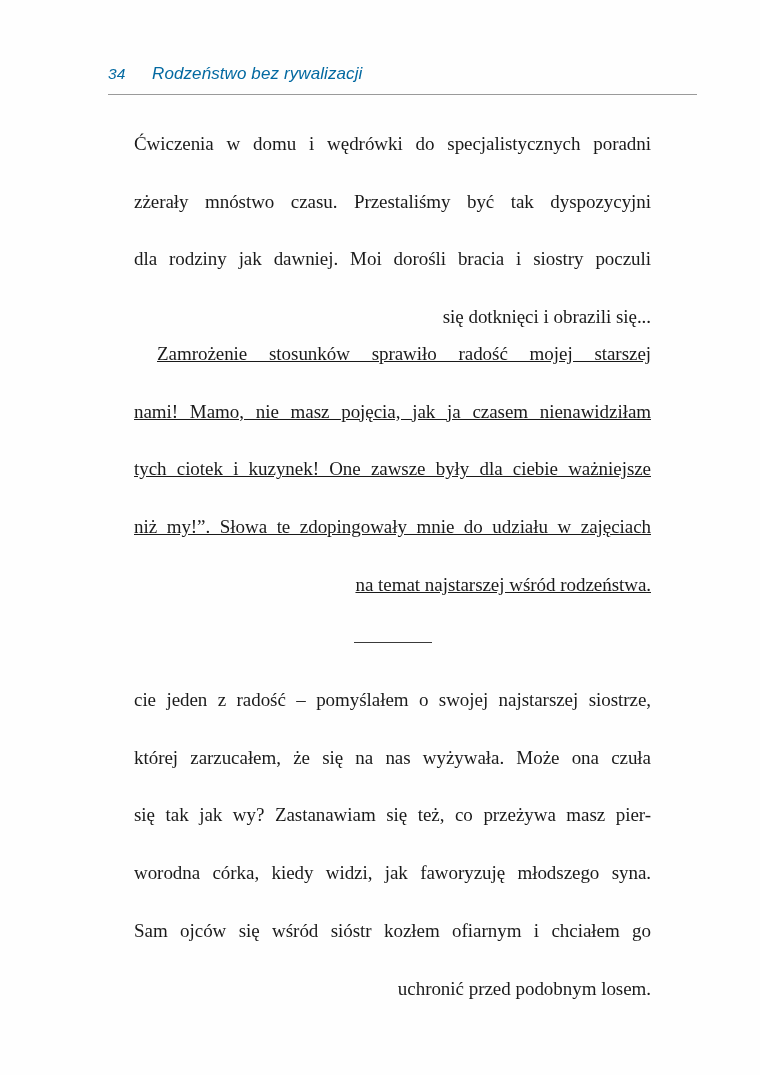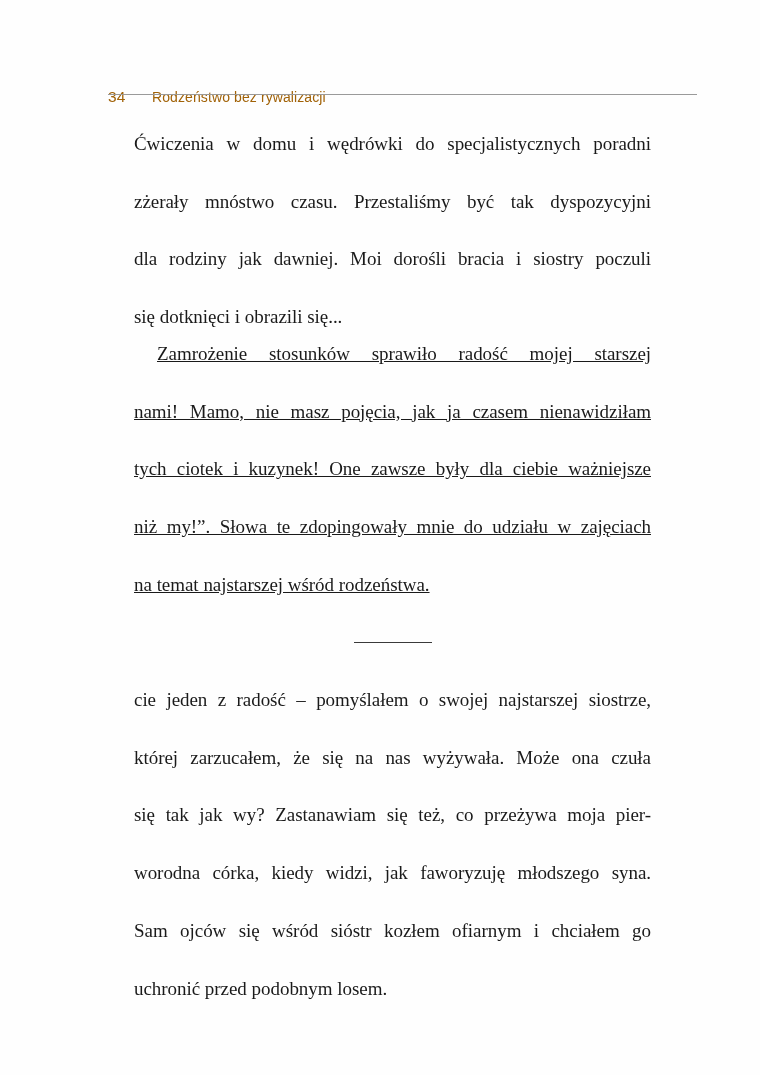--- a/index.html
+++ b/index.html
@@ -25,33 +25,33 @@
 
   
   .running-head {
     position: absolute;
     left: 108px;
     top: 64px;
     width: 590px;
     display: flex;
     align-items: baseline;
     font-family: "Liberation Sans", "DejaVu Sans", sans-serif;
-    color: #a16207;
+    color: #0369a1;
+    font-style: italic;
   }
   .folio {
     font-size: 15.5px;
     letter-spacing: 0.2px;
     width: 44px;
     flex: 0 0 44px;
   }
   .head-title {
-    font-size: 14px;
+    font-size: 17px;
     letter-spacing: 0.1px;
     white-space: nowrap;
-    margin-top: 25px;
   }
   .head-rule {
     position: absolute;
     left: 108px;
     top: 94px;
     width: 589px;
     height: 1px;
     background: #9a9a9a;
   }
 
@@ -75,21 +75,21 @@
   .para.indent {
     text-indent: 23px;
     text-decoration: underline;
   }
   
   .para .ln {
     display: block;
     text-align: justify;
   }
   .para .ln.last {
-    text-align: left;
+    text-align: right;
   }
   
   .para .ln::after {
     content: "";
     display: inline-block;
     width: 100%;
     height: 0;
   }
   .para .ln.last::after {
     display: none;
@@ -139,20 +139,20 @@
 
     <div class="gap-1"></div>
     <div class="divider-wrap">
       <div class="divider"></div>
     </div>
     <div class="gap-2"></div>
 
     <p class="para">
         <span class="ln">cie jeden z radość – pomyślałem o swojej najstarszej siostrze,</span>
         <span class="ln">której zarzucałem, że się na nas wyżywała. Może ona czuła</span>
-        <span class="ln">się tak jak wy? Zastanawiam się też, co przeżywa moja pier-</span>
+        <span class="ln">się tak jak wy? Zastanawiam się też, co przeżywa masz pier-</span>
         <span class="ln">worodna córka, kiedy widzi, jak faworyzuję młodszego syna.</span>
         <span class="ln">Sam ojców się wśród sióstr kozłem ofiarnym i chciałem go</span>
         <span class="ln last">uchronić przed podobnym losem.</span>
       </p>
 
   </div>
 </div>
 
 </body></html>

